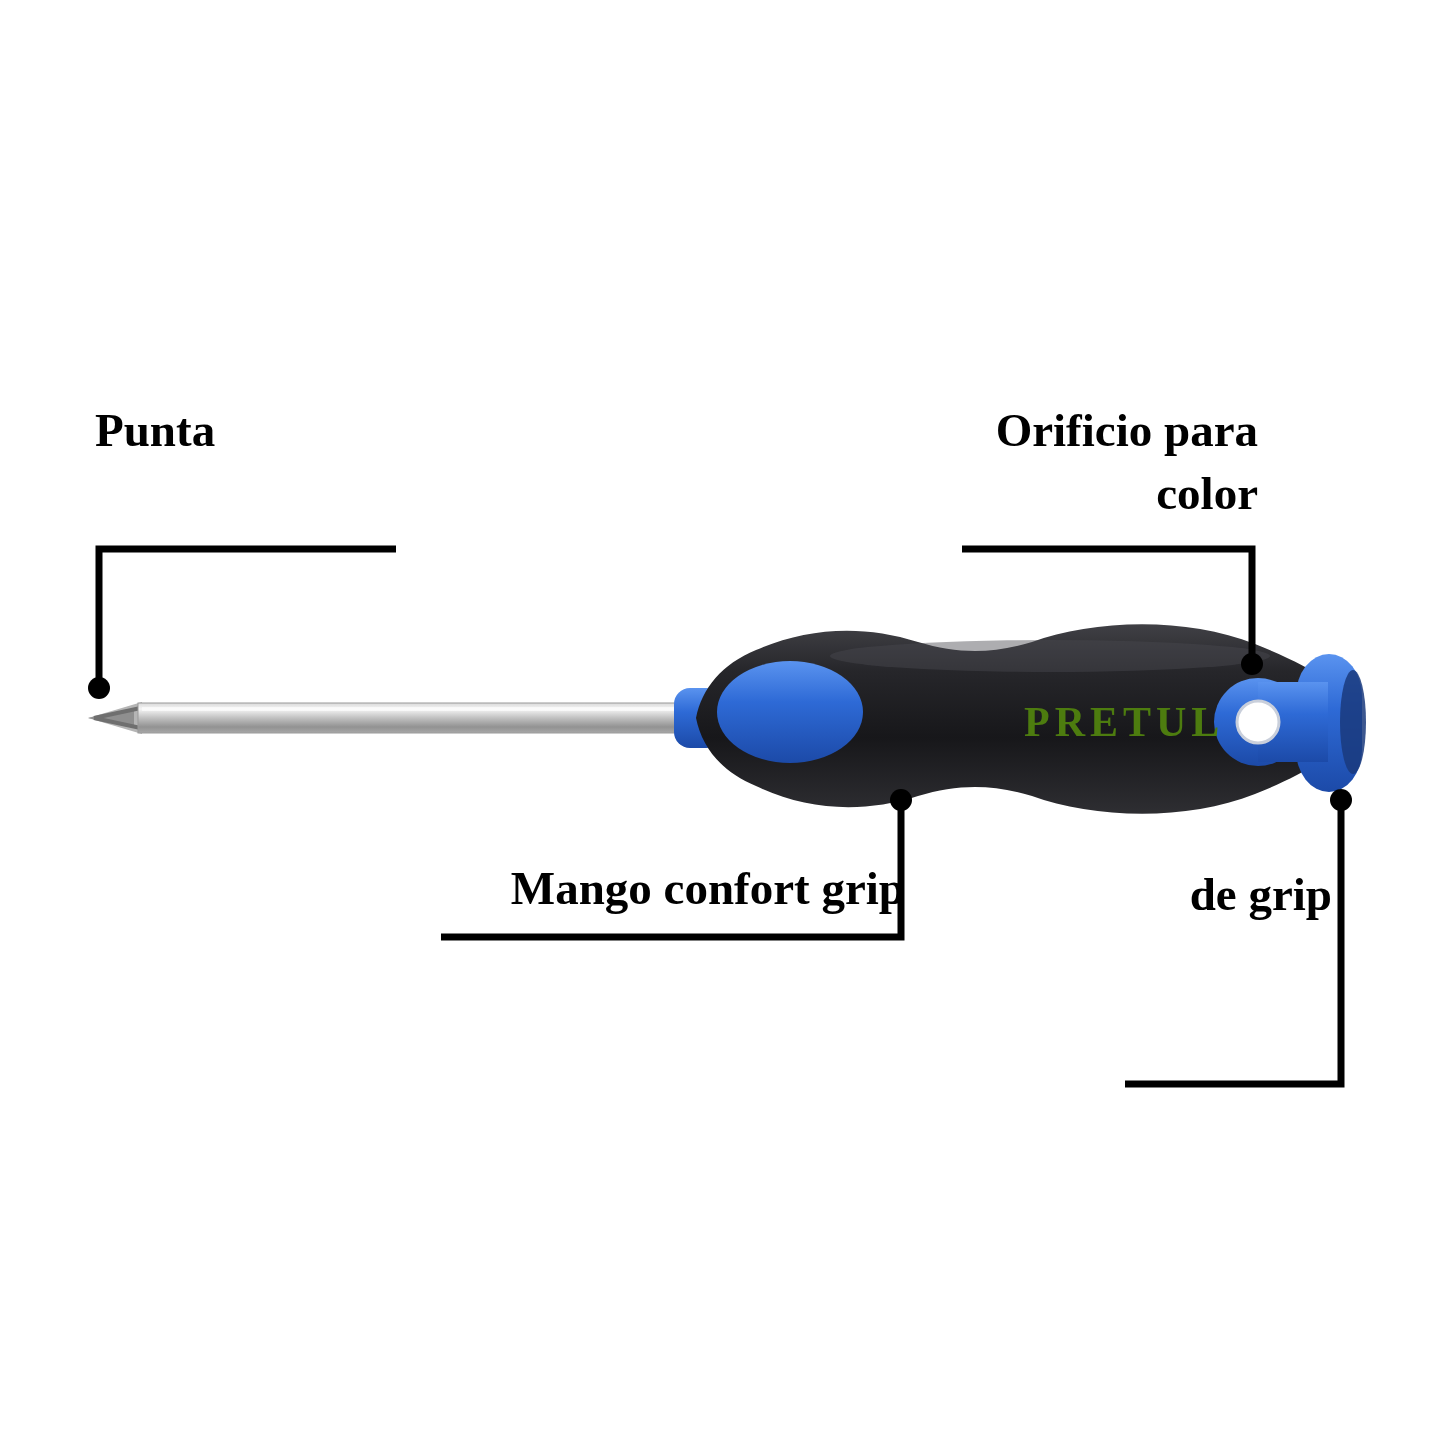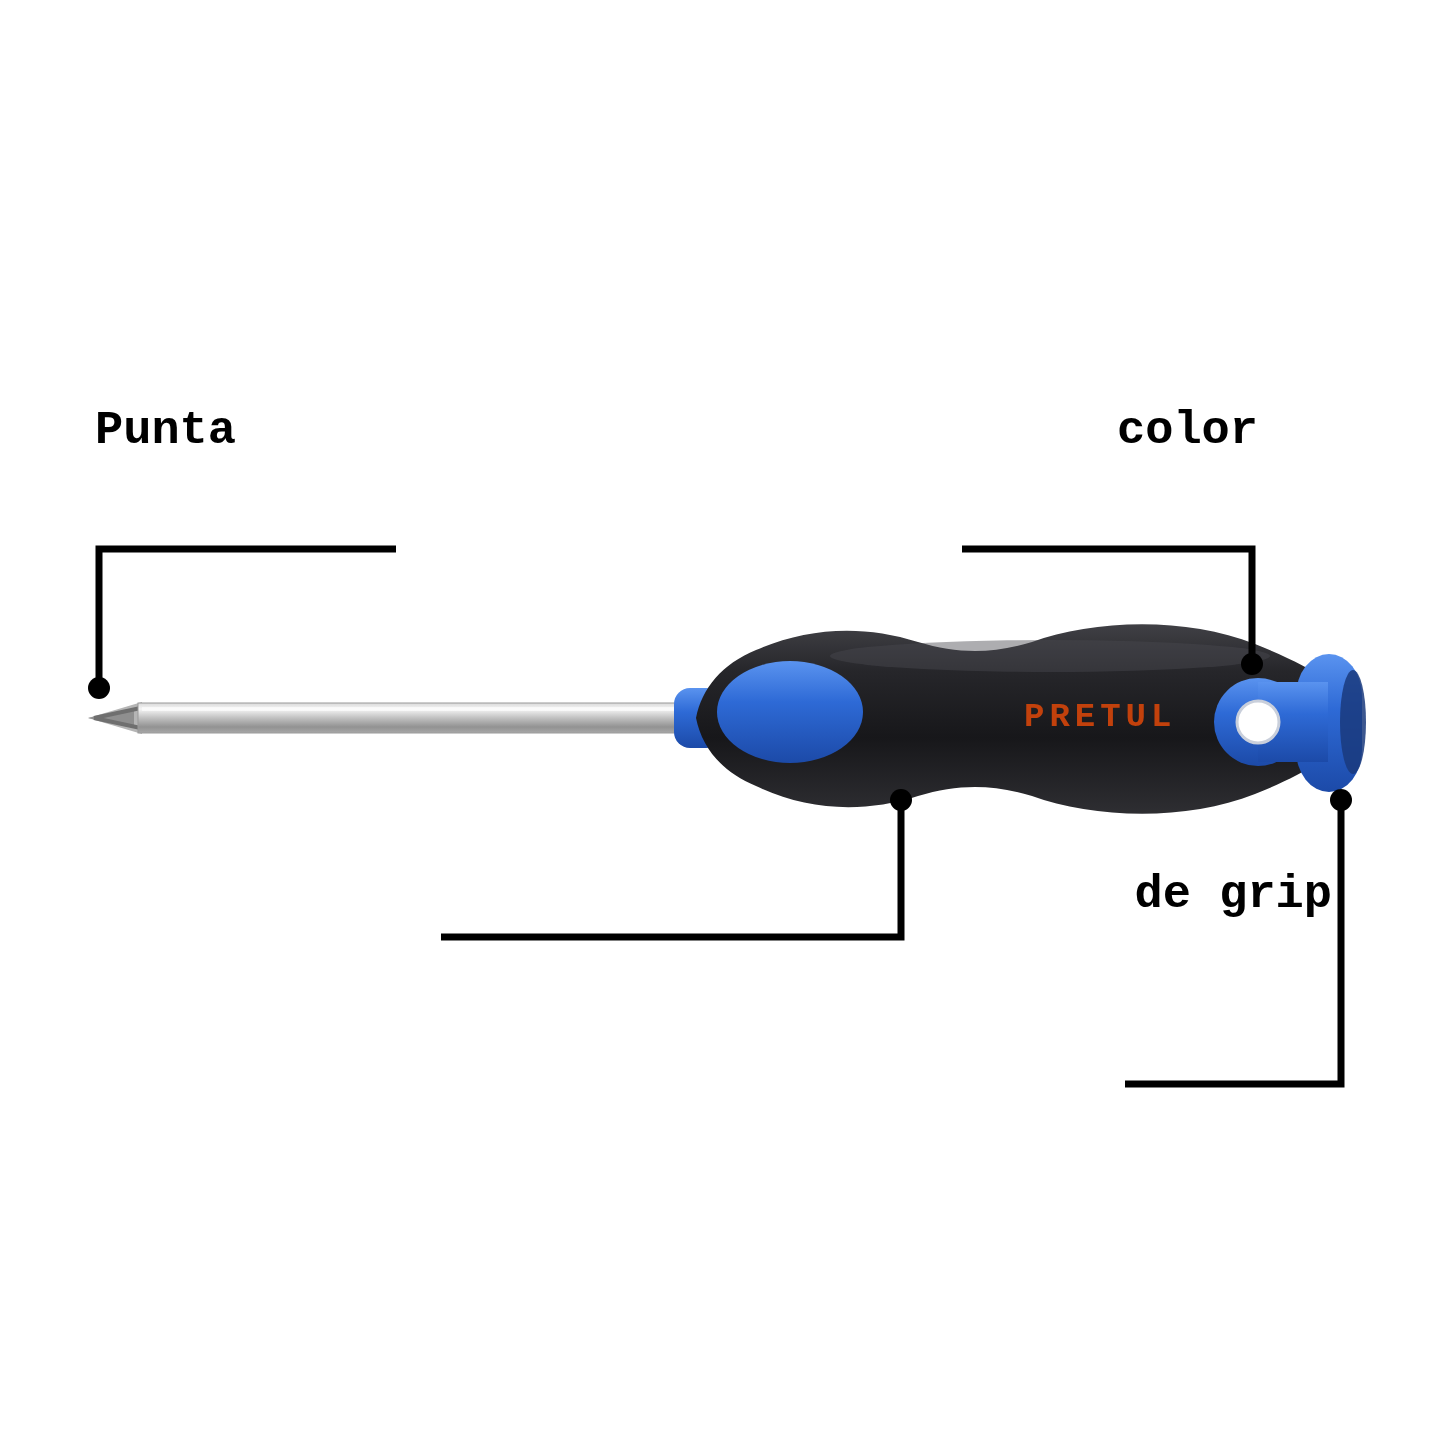--- a/index.html
+++ b/index.html
@@ -1,43 +1,43 @@
 <!DOCTYPE html>
 <html><head>
 <meta charset="utf-8">
 <style>
   html,body{margin:0;padding:0;background:#fff;}
   .stage{
     position:relative;
     width:1445px;height:1445px;
     background:#ffffff;
-    font-family:Liberation Mono, monospace;
+    font-family:Liberation Serif, serif;
     overflow:hidden;
   }
   .stage svg{position:absolute;left:0;top:0;}
   .label{
     position:absolute;
     color:#000;
     font-size:47px;
     font-weight:700;
     line-height:63px;
     white-space:nowrap;
   }
   .label.align-right{text-align:right;}
   #label-punta{left:95px;top:399px;}
   #label-orificio{right:187px;top:399px;}
   #label-mango{right:540px;top:857px;}
   #label-marcado{right:113px;top:863px;}
   .brand{
     position:absolute;
     left:1024px;top:698px;
-    font-size:34px;
+    font-size:42px;
     font-weight:700;
     letter-spacing:5px;
-    color:#c2410c;
+    color:#4d7c0f;
   }
 </style>
 </head>
 <body>
 
 <div class="stage">
 
   <svg width="1445" height="1445" viewBox="0 0 1445 1445">
     <defs>
       <linearGradient id="shaftGrad" x1="0" y1="0" x2="0" y2="1">
@@ -111,23 +111,27 @@
       <circle cx="901" cy="800" r="11"></circle>
       <circle cx="1341" cy="800" r="11"></circle>
     </g>
   </svg>
 
   <div class="label" id="label-punta">
     <div>Punta</div>
   </div>
 
   <div class="label align-right" id="label-orificio">
+    <div>Orificio para</div>
     <div>color</div>
   </div>
 
+  <div class="label" id="label-mango">
+    <div>Mango confort grip</div>
+  </div>
 
   <div class="label align-right" id="label-marcado">
     <div>de grip</div>
   </div>
 
   <div class="brand">PRETUL</div>
 
 </div>
 
 </body></html>

